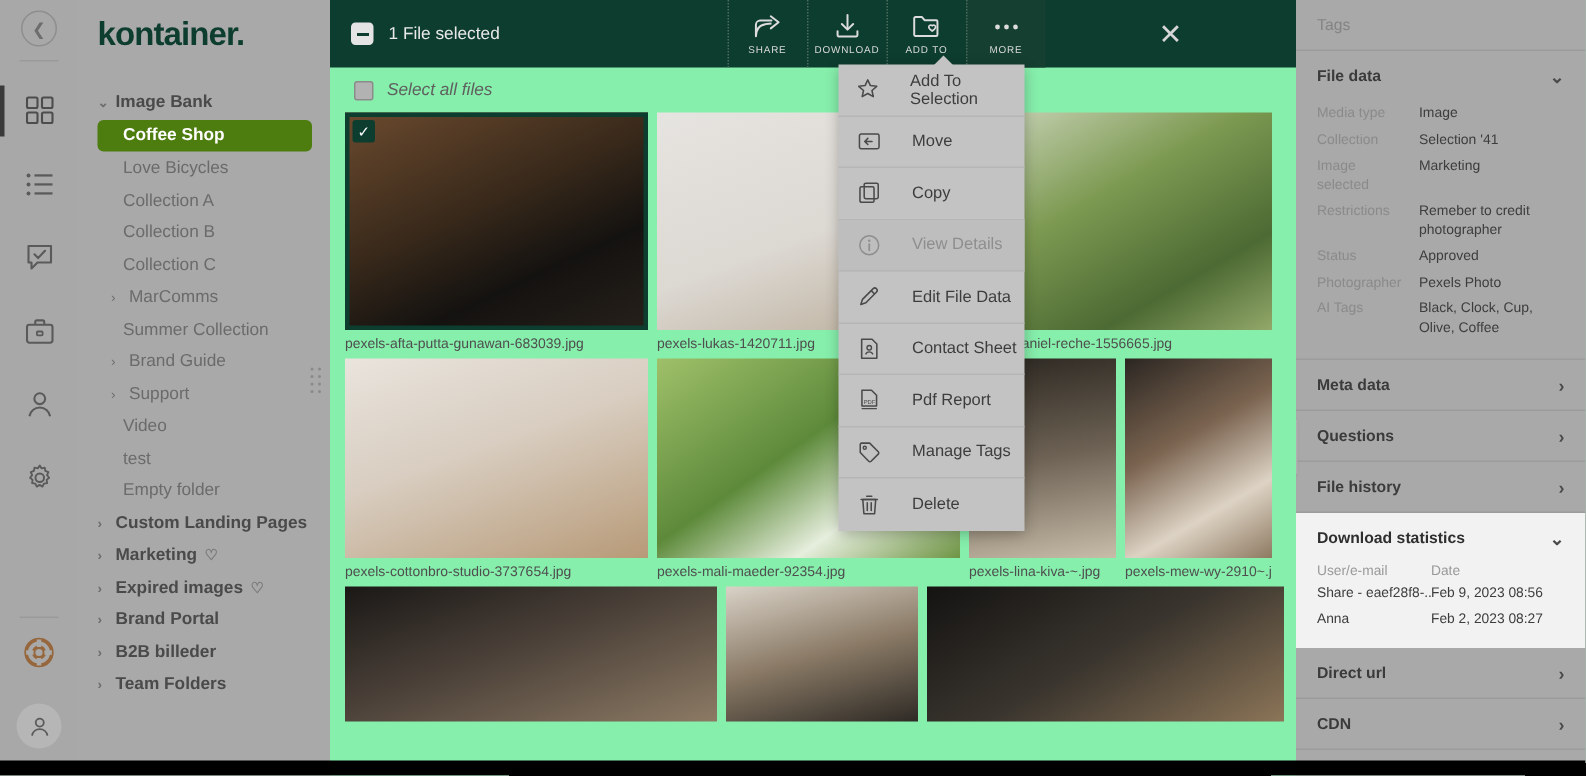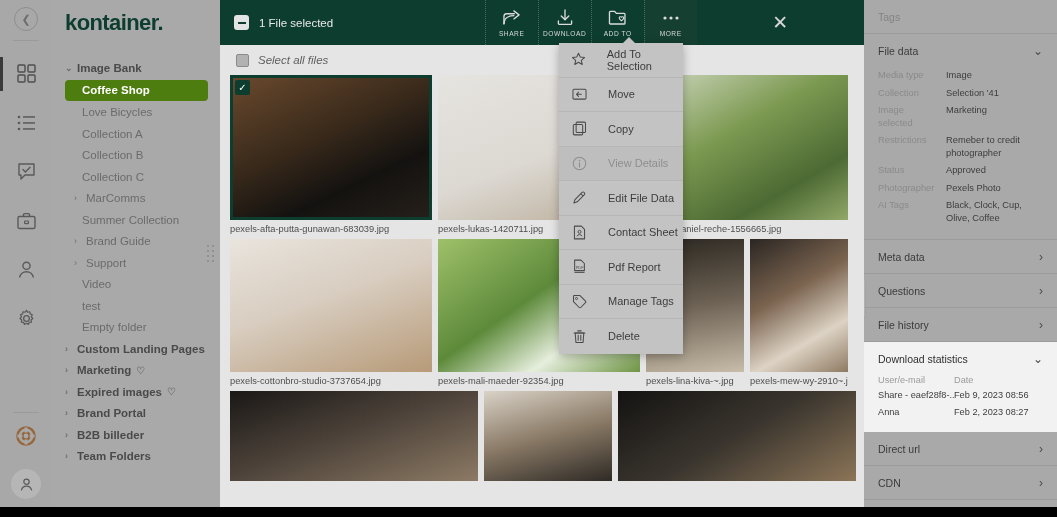--- a/index.html
+++ b/index.html
@@ -80,21 +80,21 @@
   .heart { margin-left: 5px; color:#7a7a7a; font-size: 10px; }
   .drag-handle {
     position: absolute; right: 6px; top: 245px;
     display: grid; grid-template-columns: 2px 2px; gap: 3px;
   }
   .drag-handle i { width:2px;height:2px;background:#8a8a8a;display:block;border-radius:50%; }
 
   
   #main {
     position: absolute; left: 220px; top: 0; right: 193px; height: 517px;
-    background: #e5e5e5;
+    background: #86efac;
   }
   #topbar {
     height: 45px; background: #0d3d2e; display: flex; align-items: stretch;
     color: #e8e8e8;
   }
   .sel-block { display:flex; align-items:center; padding-left: 14px; flex: 1 1 auto; }
   .minus-box {
     width: 15px; height: 15px; border-radius: 3px; background:#e4e4e4;
     display:flex; align-items:center; justify-content:center; margin-right: 10px;
   }
@@ -159,21 +159,21 @@
   .mi .mic { width: 17px; display:flex; align-items:center; justify-content:center; }
 
   
   #right {
     position: absolute; right: 0; top: 0; width: 193px; height: 517px;
     background: #a9a9a9; overflow: hidden;
   }
   .rp-sec { border-bottom: 1px solid #9c9c9c; }
   .rp-head {
     height: 33px; display:flex; align-items:center; justify-content: space-between;
-    padding: 0 14px; font-size: 10.5px; font-weight: 400; color: #3b3b3b;
+    padding: 0 14px; font-size: 10.5px; font-weight: 700; color: #3b3b3b;
   }
   .rp-head.muted { font-weight: 400; color:#848484; }
   .chev { color:#4a4a4a; font-size: 12px; }
   .rp-body { padding: 2px 14px 10px 14px; }
   .kv { display:flex; gap: 6px; font-size: 9.3px; line-height: 1.35; margin-bottom: 5px; }
   .kv .k { width: 62px; color: #8a8a8a; flex: none; }
   .kv .v { color: #3d3d3d; }
   .dl-card {
     background: #f2f2f2; margin: 0; padding: 0 0 8px 0;
   }

